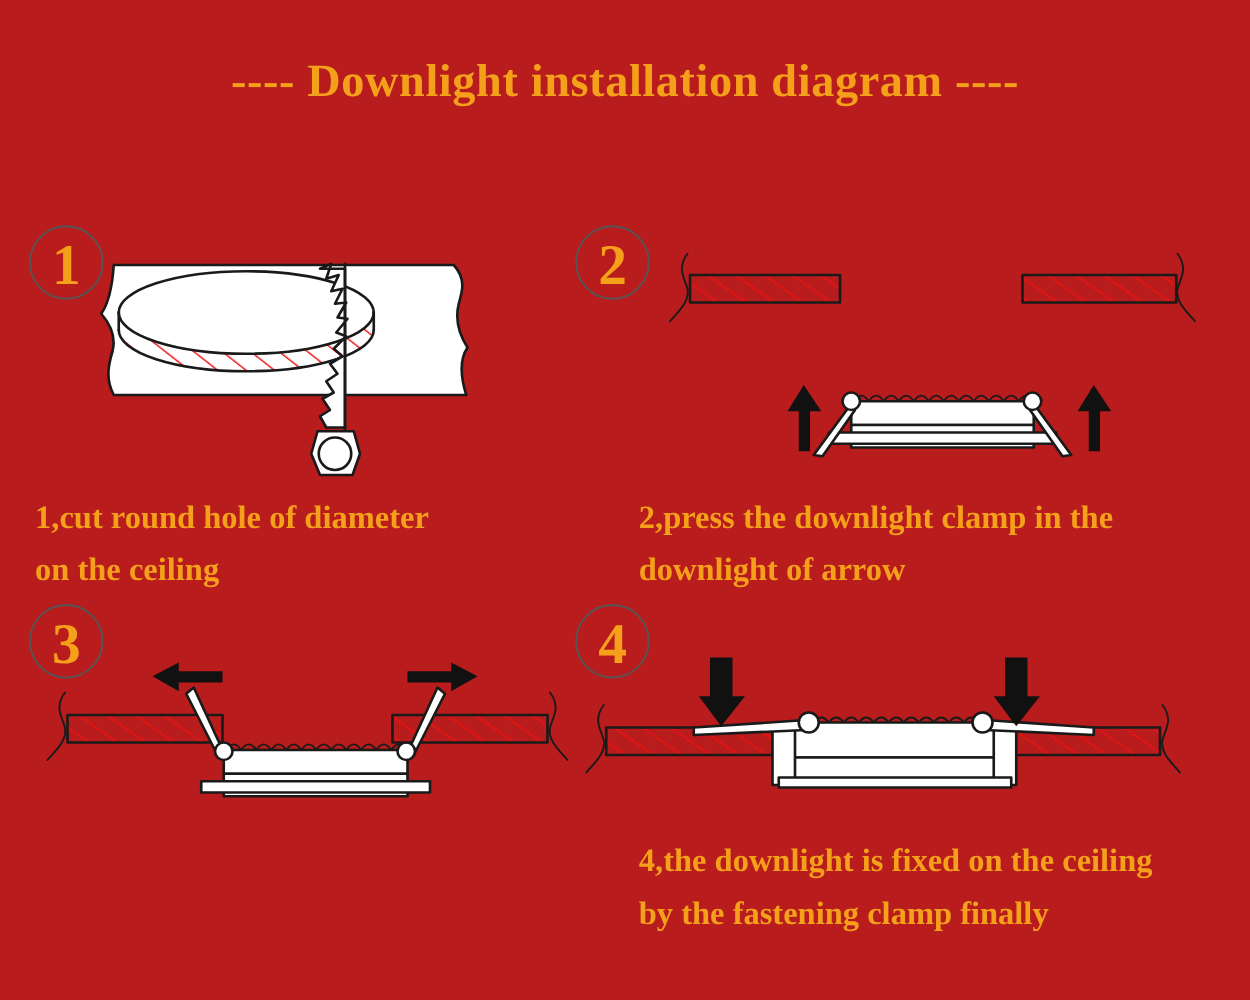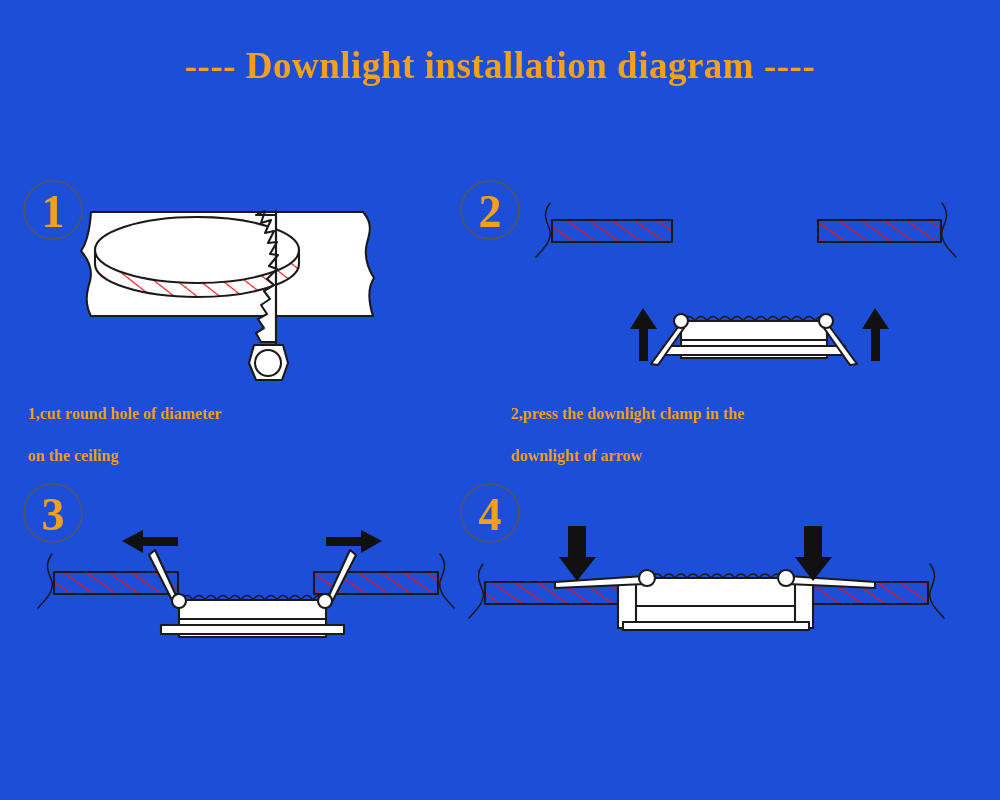--- a/index.html
+++ b/index.html
@@ -12,21 +12,21 @@
     height: 800px;
     position: relative;
     font-family: "Liberation Serif", "DejaVu Serif", serif;
     overflow: hidden;
   }
   .page {
     position: absolute;
     left: 0; top: 0;
     width: 1000px;
     height: 800px;
-    background: #1d4ed8;
+    background: #b91c1c;
   }
   .title {
     position: absolute;
     left: 0;
     top: 44px;
     width: 1000px;
     text-align: center;
     font-family: "Liberation Serif", "DejaVu Serif", serif;
     font-weight: bold;
     font-size: 37px;
@@ -39,21 +39,21 @@
   }
   .panel-1 { left: 18px;  top: 175px; width: 470px; height: 300px; }
   .panel-2 { left: 455px; top: 175px; width: 530px; height: 300px; }
   .panel-3 { left: 18px;  top: 478px; width: 470px; height: 290px; }
   .panel-4 { left: 455px; top: 478px; width: 530px; height: 290px; }
 
   .caption {
     position: absolute;
     font-family: "Liberation Serif", "DejaVu Serif", serif;
     font-weight: bold;
-    font-size: 16px;
+    font-size: 26px;
     color: #F5A01B;
     line-height: 42px;
     white-space: nowrap;
   }
   .cap-1 { left: 28px;  top: 393px; }
   .cap-2 { left: 511px; top: 393px; }
   .cap-3 { left: 28px;  top: 668px; }
   .cap-4 { left: 511px; top: 668px; }
 
   .cap-line { display: block; }
@@ -291,14 +291,18 @@
 
       <g>
         <path class="arrow-blk" d="M 122,103 L 104,79 L 113,79 L 113,48 L 131,48 L 131,79 L 141,79 Z"></path>
       </g>
       <g>
         <path class="arrow-blk" d="M 358,103 L 340,79 L 349,79 L 349,48 L 367,48 L 367,79 L 377,79 Z"></path>
       </g>
     </svg>
   </div>
 
+  <div class="caption cap-4">
+    <span class="cap-line">4,the downlight is fixed on the ceiling</span>
+    <span class="cap-line">by the fastening clamp finally</span>
+  </div>
 
 </div>
 
 </body></html>

